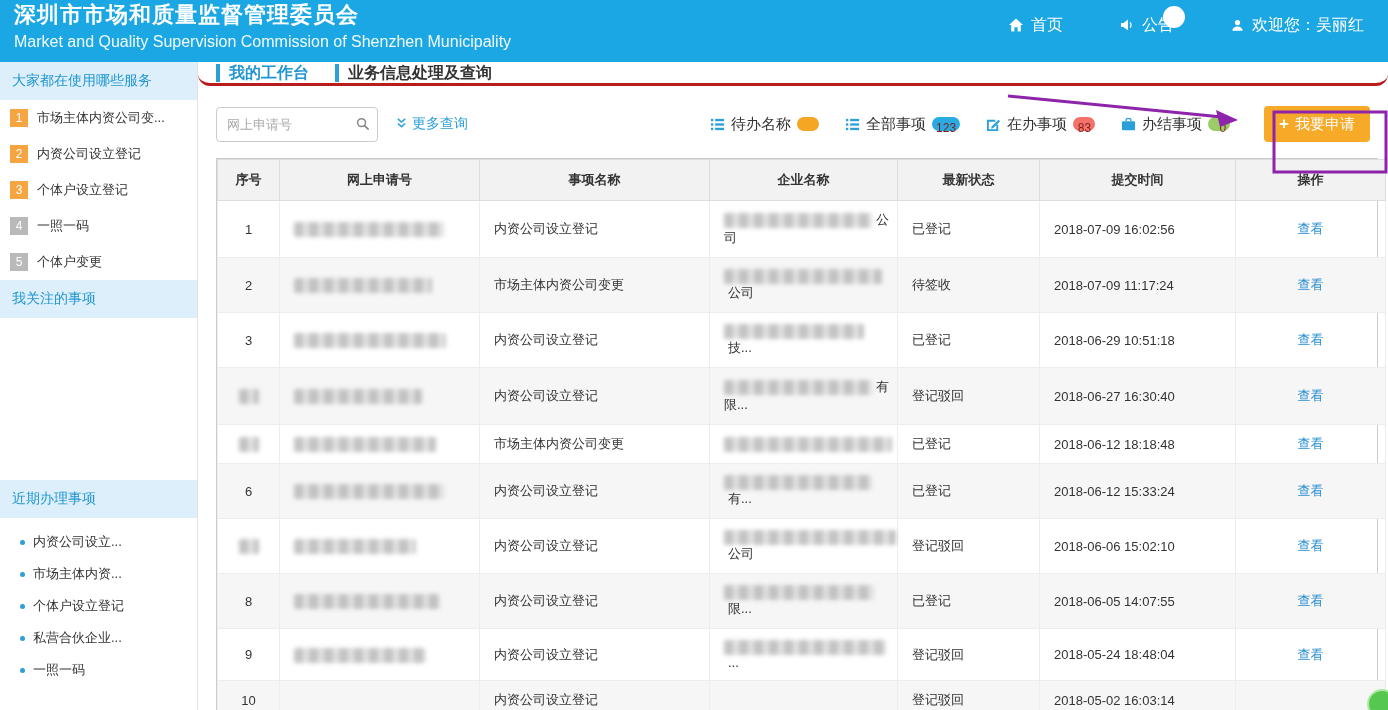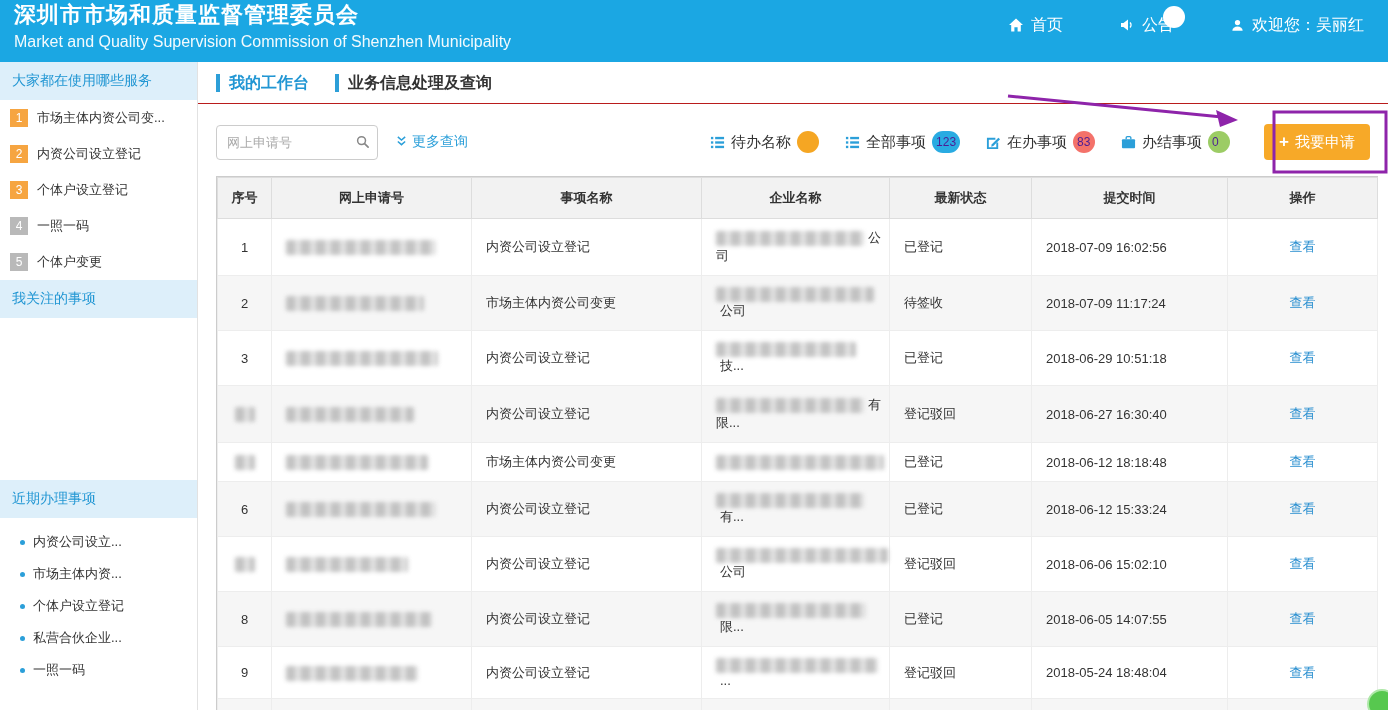--- a/index.html
+++ b/index.html
@@ -26,49 +26,49 @@
   .service-item { display:flex; align-items:center; gap:9px; padding:9px 10px; font-size:13px; color:#333; cursor:pointer; }
   .num { flex:none; width:18px; height:18px; background:#f6a541; color:#fff; text-align:center; line-height:18px; font-size:12px; }
   .num.gray { background:#b9b9b9; }
   .svc-label { white-space:nowrap; overflow:hidden; }
   .recent-list { list-style:none; padding:8px 0; }
   .recent-list li { display:flex; align-items:center; gap:8px; padding:7px 10px 7px 20px; font-size:13px; color:#333; cursor:pointer; }
   .dot { flex:none; width:5px; height:5px; border-radius:50%; background:#2b9fd9; }
 
   
   .main { flex:1; background:#fff; min-width:0; }
-  .tabbar { height:42px; background:#fff; border-bottom:1px solid #b91c1c; display:flex; align-items:center; gap:26px; padding-left:18px; }
+  .tabbar { height:24px; background:#fff; border-bottom:3px solid #b91c1c; display:flex; align-items:center; gap:26px; padding-left:18px;border-radius:20px; }
   .tab { font-size:16px; font-weight:bold; border-left:4px solid #2d9fd8; padding-left:9px; line-height:18px; cursor:pointer; }
   .tab-blue { color:#2196d3; }
   .tab-dark { color:#333; }
 
   .toolbar { display:flex; align-items:center; padding:20px 10px 16px 18px; }
   .searchbox { position:relative; width:162px; flex:none; }
   .searchbox input { width:100%; height:35px; border:1px solid #ccc; border-radius:4px; padding:0 32px 0 10px; font-size:13px; color:#333; outline:none; font-family:inherit; }
   .searchbox input::placeholder { color:#aaa; }
   .search-btn { position:absolute; right:8px; top:9px; cursor:pointer; display:inline-flex; }
   .more-query { display:flex; align-items:center; gap:5px; margin-left:18px; color:#2b9fd9; font-size:14px; text-decoration:none; cursor:pointer; }
   .stats { display:flex; align-items:center; gap:26px; margin-left:auto; }
   .stat { display:flex; align-items:center; gap:6px; font-size:15px; color:#333; text-decoration:none; cursor:pointer; }
   .stat .icon { display:inline-flex; }
-  .badge { min-width:22px; height:22px; border-radius:11px; padding:0 4px; color:#4c1d95; font-size:12px; line-height:22px; text-align:left; }
+  .badge { min-width:22px; height:14px; border-radius:11px; padding:0 4px; color:#7f1d1d; font-size:12px; line-height:22px; text-align:right; }
   .b-orange { background:#f5a623; }
   .b-blue { background:#29abe2; }
   .b-red { background:#f4726a; }
   .b-green { background:#9ccc65; }
   .apply-btn { display:flex; align-items:center; gap:6px; margin-left:34px; margin-right:8px; height:36px; padding:0 15px; background:#f7a928; border:none; border-radius:4px; color:#fff; font-size:15px; cursor:pointer; font-family:inherit; }
   .apply-btn .plus { font-size:17px; font-weight:bold; }
 
   
   .table-wrap { margin:0 10px 0 18px; border:1px solid #ccc; }
   table { width:100%; border-collapse:collapse; table-layout:fixed; font-size:13px; }
   thead th { background:#f2f2f2; color:#333; font-weight:bold; padding:11px 6px; border:1px solid #ddd; text-align:center; }
   tbody td { padding:10px 6px; border:1px solid #ededed; color:#333; }
   tbody tr:nth-child(even) { background:#f6f6f6; }
-  th.c-no { width:54px; } th.c-app { width:200px; } th.c-item { width:230px; }
+  th.c-no { width:62px; } th.c-app { width:200px; } th.c-item { width:230px; }
   th.c-comp { width:188px; } th.c-status { width:142px; } th.c-time { width:196px; } th.c-action { width:150px; }
   td.c-no { text-align:center; }
   td.c-app, td.c-item, td.c-comp, td.c-status, td.c-time { text-align:left; padding-left:14px; }
   td.c-action { text-align:center; }
   .view-link { color:#2a8fd0; text-decoration:none; cursor:pointer; }
   .redact { display:inline-block; height:15px; border-radius:2px; vertical-align:middle;
             background:repeating-linear-gradient(90deg,#b9b9b9 0 9px,#dcdcdc 9px 15px); filter:blur(2px); opacity:.85; }
   .comp-suffix { margin-left:4px; }
 
   

